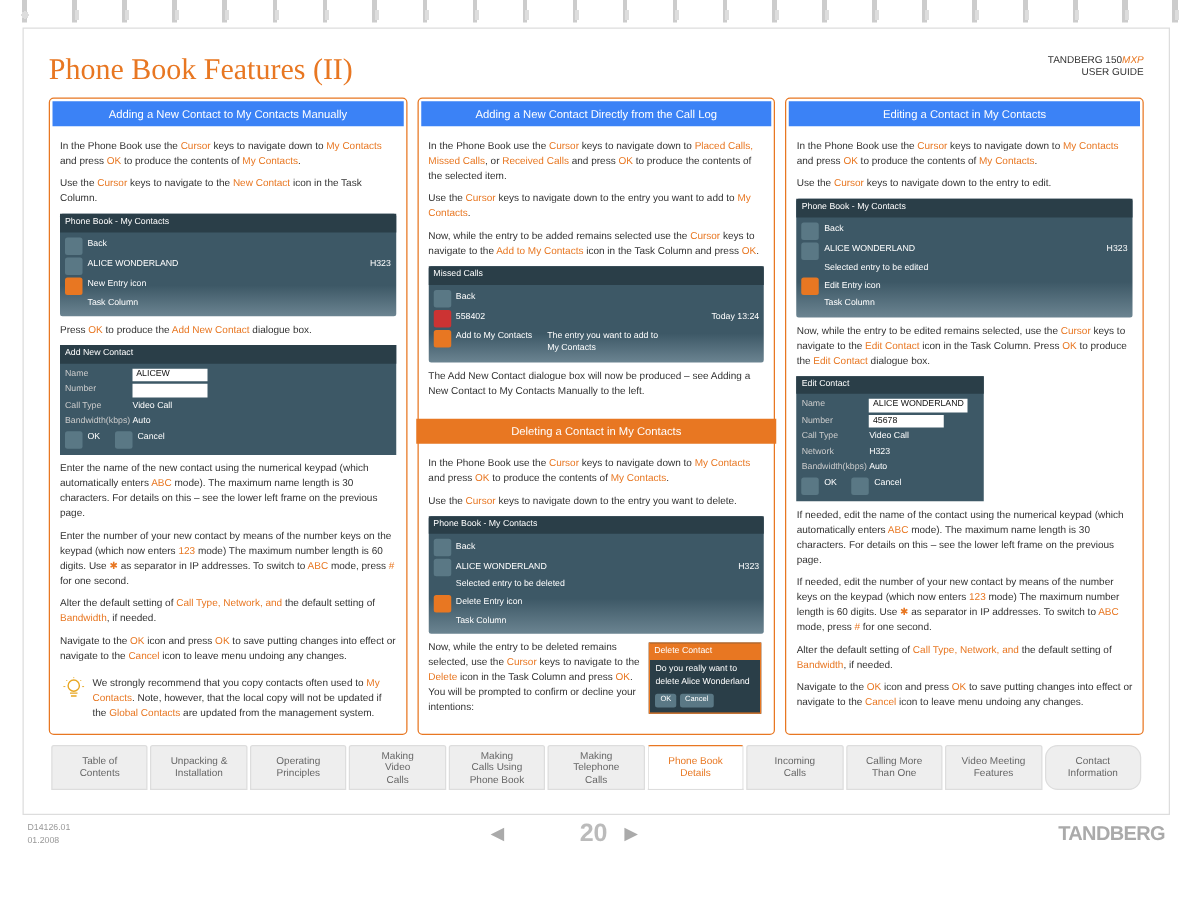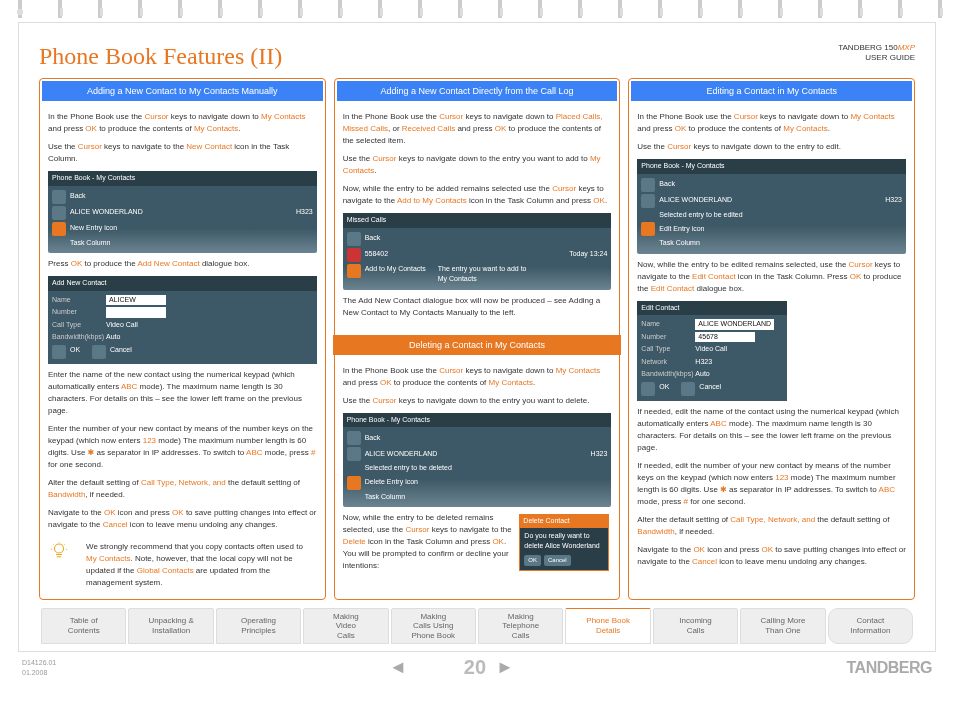--- a/index.html
+++ b/index.html
@@ -19,21 +19,21 @@
 .o { color:#E87722; }
 .screenshot { background:#3d5866; color:#fff; margin:5px 0; border-radius:2px; padding:4px; font-size:7px; position:relative; min-height:60px; }
 .screenshot .titlebar { background:#2a3e48; padding:2px 4px; margin:-4px -4px 3px -4px; font-size:7px; }
 .screenshot .row { display:flex; align-items:center; gap:4px; padding:1px 0; }
 .ico { width:14px; height:14px; background:#5a7885; border-radius:2px; display:inline-block; }
 .annot { color:#fff; font-size:7px; }
 .form { background:#3d5866; color:#fff; margin:5px 0; padding:4px; font-size:7px; }
 .form .frow { display:flex; gap:4px; padding:1px 0; }
 .form .lbl { width:50px; color:#ccc; }
 .form .val { background:#fff; color:#111; padding:0 3px; min-width:60px; display:inline-block; }
-.note { display:flex; gap:18px; padding:4px 2px; margin-top:4px; }
+.note { display:flex; gap:6px; padding:4px 2px; margin-top:4px; }
 .bulb { width:18px; height:18px; flex-shrink:0; }
 .subbar { background:#E87722; color:#fff; font-size:9px; text-align:center; padding:5px 3px; margin:6px -4px 6px -4px; }
 .prompt { background:#2a3e48; color:#fff; padding:4px; font-size:7px; width:90px; float:right; margin:2px; border:1px solid #E87722; }
 .prompt .t { background:#E87722; padding:1px 3px; margin:-4px -4px 3px -4px; }
 .prompt .btns { display:flex; gap:3px; margin-top:3px; }
 .prompt .btn { background:#5a7885; padding:1px 4px; border-radius:2px; font-size:6px; }
 .nav { display:flex; gap:2px; margin-top:8px; justify-content:center; font-size:8px; flex-wrap:wrap; padding:0 2px; }
 .tab { background:#eee; color:#666; padding:3px 8px; border-radius:2px 2px 0 0; line-height:1.2; text-align:center; min-height:26px; display:flex; align-items:center; justify-content:center; flex:1; border:1px solid #ddd; }
 .tab.active { color:#E87722; background:#fff; border-top:1px solid #E87722; }
 .footer { display:flex; align-items:center; padding:4px 22px; }
@@ -258,20 +258,22 @@
 Phone Book</div>
       <div class="tab" style="white-space: pre;">Making
 Telephone
 Calls</div>
       <div class="tab active" style="white-space: pre;">Phone Book
 Details</div>
       <div class="tab" style="white-space: pre;">Incoming
 Calls</div>
       <div class="tab" style="white-space: pre;">Calling More
 Than One</div>
+      <div class="tab" style="white-space: pre;">Video Meeting
+Features</div>
       <div class="tab" style="white-space: pre; border-radius: 10px;">Contact
 Information</div>
     </div>
 </div>
 
 <div class="footer">
   <div class="doc"><span>D14126.01</span><br><span>01.2008</span></div>
   <div class="pg">
     <span class="arrow">◄</span>
     <span class="pgno">20</span>

